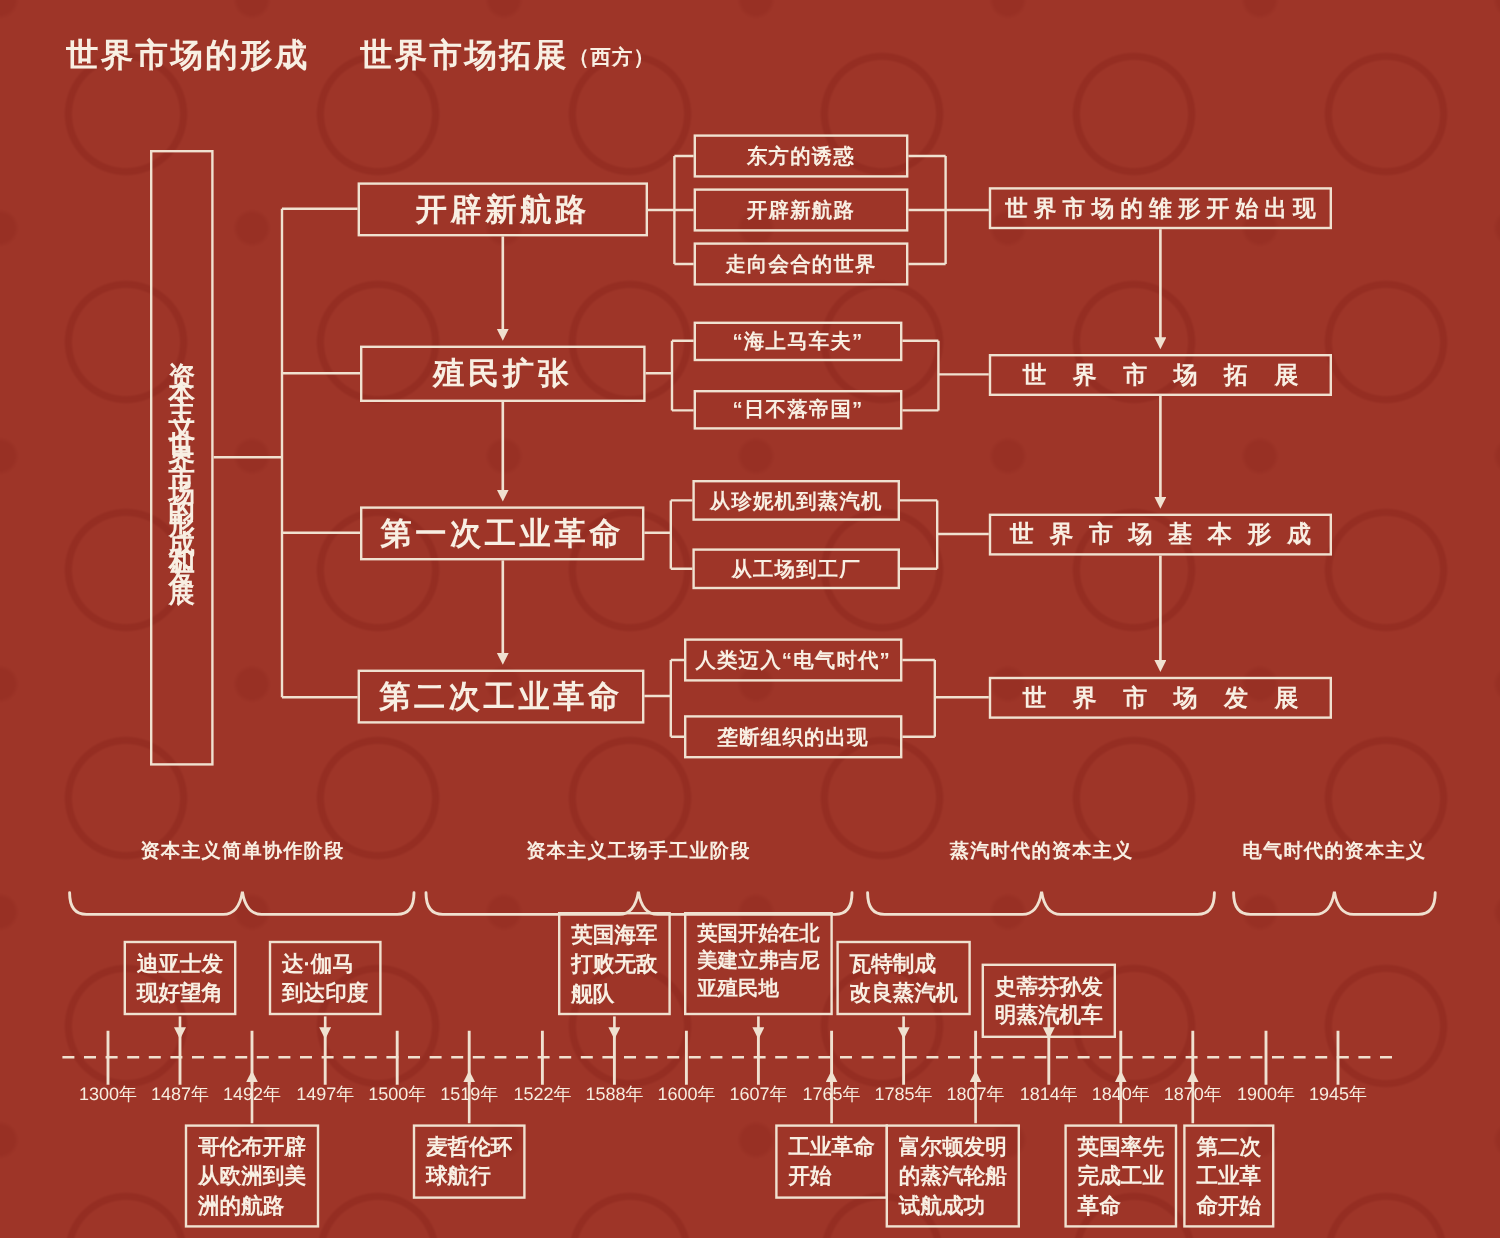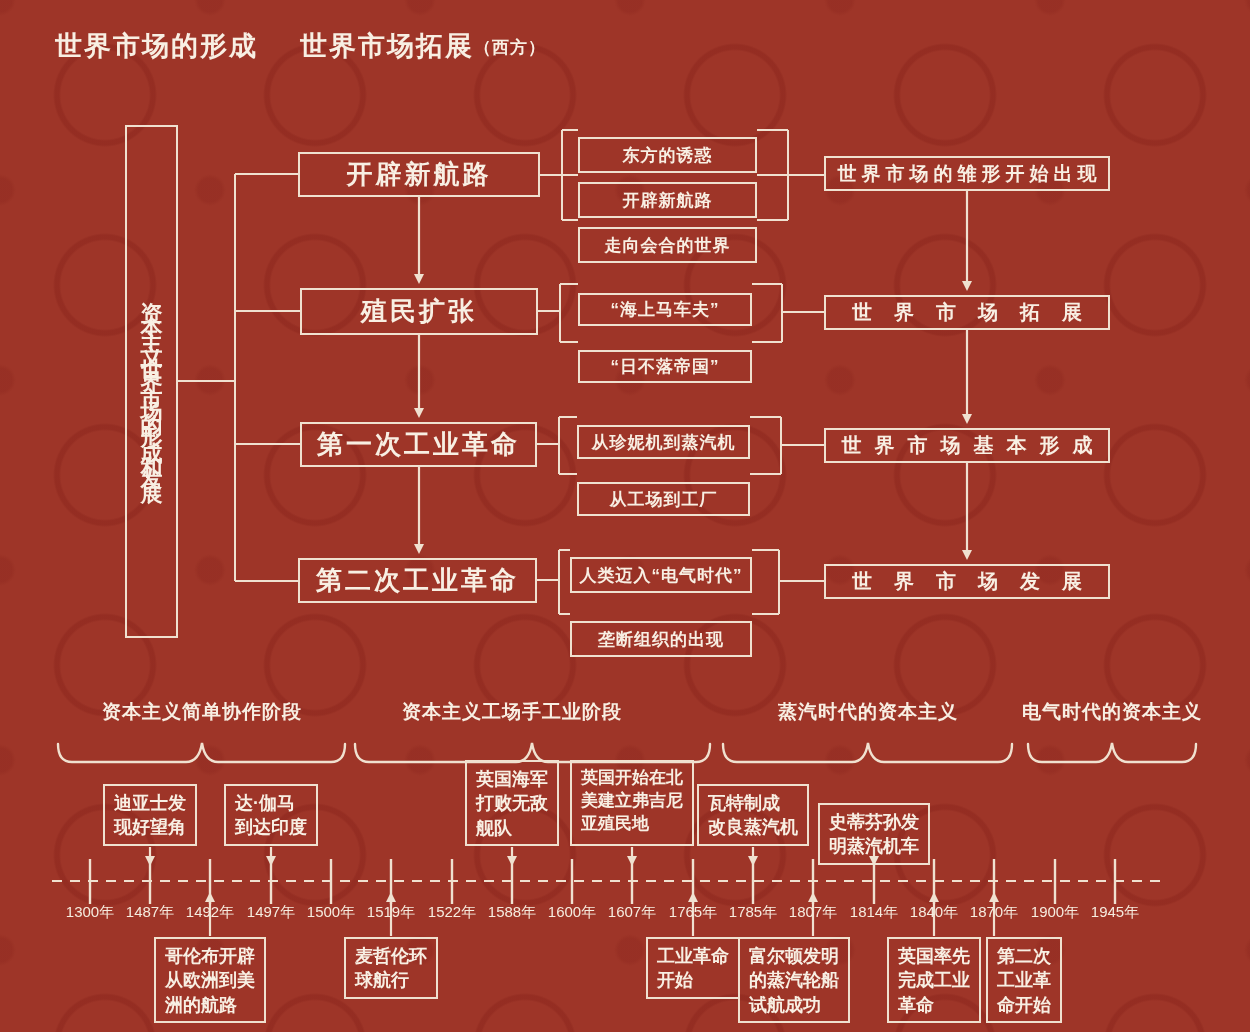--- a/index.html
+++ b/index.html
@@ -22,26 +22,26 @@
   }
   .title{position:absolute;top:28px;left:55px;font-weight:700;font-size:27px;letter-spacing:2px;white-space:nowrap;}
   .title .gap{display:inline-block;width:42px;}
   .title .suffix{font-size:17px;vertical-align:2px;letter-spacing:1px;}
   .vside{
     writing-mode:vertical-rl;text-orientation:upright;
     font-size:22px;letter-spacing:14px;font-weight:700;
     display:flex;align-items:center;justify-content:center;
   }
   .mainbox{font-size:26px;letter-spacing:3px;}
-  .subbox{font-size:17px;letter-spacing:1px;margin-top:25px;}
+  .subbox{font-size:17px;letter-spacing:1px;}
   .resbox{font-size:20px;}
   .ls5{letter-spacing:5px;text-indent:5px;}
   .ls13{letter-spacing:13px;text-indent:13px;}
   .ls22{letter-spacing:22px;text-indent:22px;}
-  .phase{position:absolute;top:699px;transform:translateX(-50%);font-size:19px;font-weight:700;white-space:nowrap;letter-spacing:1px;}
+  .phase{position:absolute;top:699px;transform:translateX(-50%);font-size:16px;font-weight:700;white-space:nowrap;letter-spacing:1px;}
   .year{position:absolute;top:903px;width:60px;text-align:center;font-size:15px;font-weight:500;color:#f6ecdf;}
   .ev{
     position:absolute;box-sizing:border-box;border:2px solid #f0e1d0;
     padding:5px 9px;font-size:18px;line-height:1.35;font-weight:700;
     white-space:pre-line;color:#f8efe3;text-align:left;
   }
   .ev.small{font-size:17px;}
   svg.overlay{position:absolute;left:0;top:0;}
 </style>
 </head>
@@ -165,21 +165,21 @@
 
   <div class="box subbox" style="left:570px;top:532px;width:182px;height:36px;">人类迈入“电气时代”</div>
   <div class="box subbox" style="left:570px;top:596px;width:182px;height:36px;">垄断组织的出现</div>
 
   <div class="box resbox ls5" style="left:824px;top:156px;width:286px;height:35px;font-size:19px;">世界市场的雏形开始出现</div>
   <div class="box resbox ls22" style="left:824px;top:295px;width:286px;height:35px;">世界市场拓展</div>
   <div class="box resbox ls13" style="left:824px;top:428px;width:286px;height:35px;">世界市场基本形成</div>
   <div class="box resbox ls22" style="left:824px;top:564px;width:286px;height:35px;">世界市场发展</div>
 
   <div class="phase" style="left:202px;">资本主义简单协作阶段</div>
-  <div class="phase" style="left:512px;">资本主义工场手工业阶段</div>
+  <div class="phase" style="left:532px;">资本主义工场手工业阶段</div>
   <div class="phase" style="left:868px;">蒸汽时代的资本主义</div>
   <div class="phase" style="left:1112px;">电气时代的资本主义</div>
 
   <div class="ev" style="left:103px;top:784px;width:94px;height:62px;">迪亚士发
 现好望角</div>
   <div class="ev" style="left:224px;top:784px;width:94px;height:62px;">达·伽马
 到达印度</div>
   <div class="ev" style="left:465px;top:760px;width:94px;height:86px;">英国海军
 打败无敌
 舰队</div>

